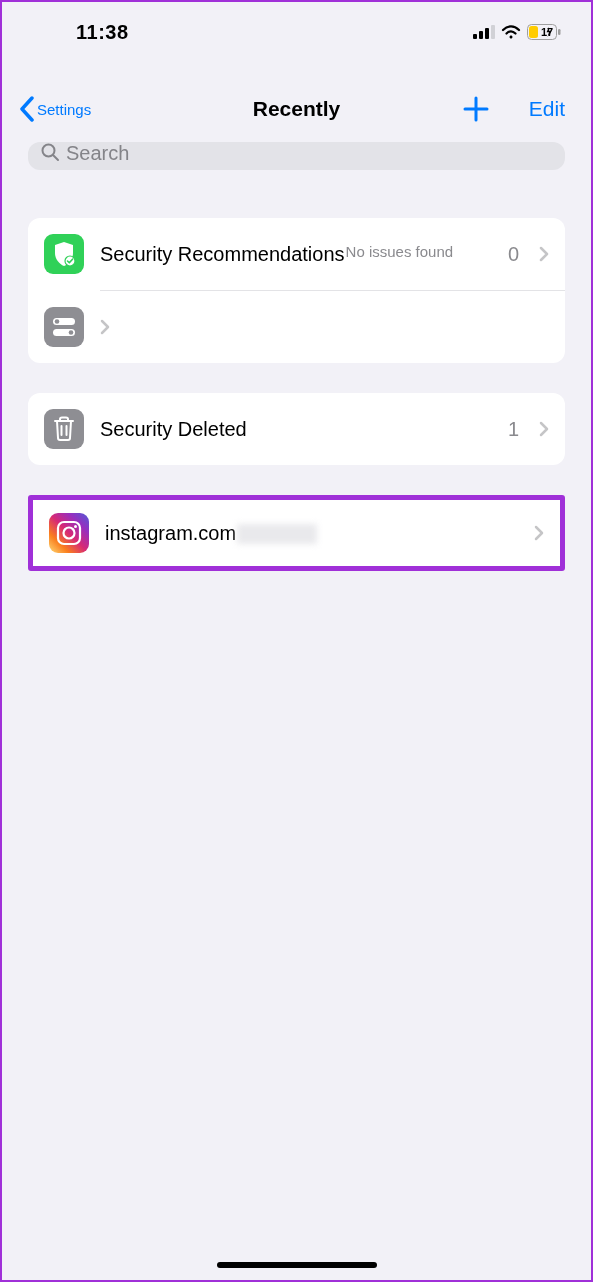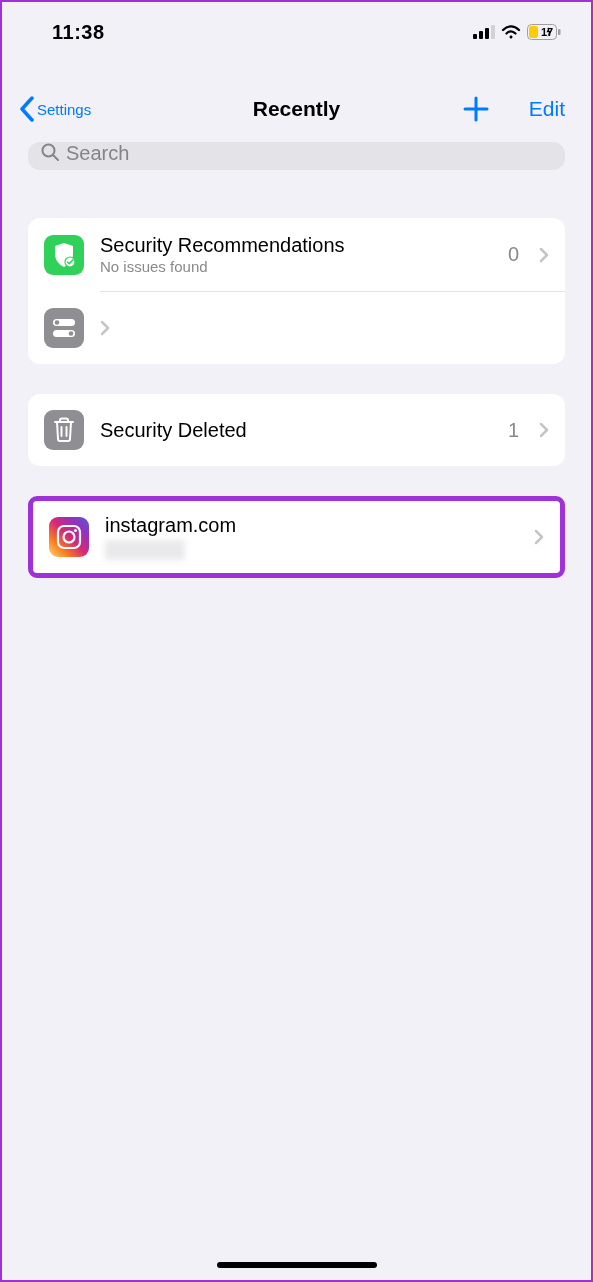--- a/index.html
+++ b/index.html
@@ -15,20 +15,21 @@
       border: 2px solid #a030d8;
       position: relative;
       overflow: hidden;
     }
     .status-bar {
       display: flex;
       justify-content: space-between;
       align-items: center;
       padding: 14px 30px 10px 50px;
       height: 56px;
+      margin-left: 24px;
     }
     .status-time {
       font-size: 20px;
       font-weight: 700;
       letter-spacing: 0.5px;
     }
     .status-icons {
       display: flex;
       align-items: center;
       gap: 6px;
@@ -88,21 +89,21 @@
     }
     .section-1 {
       margin-top: 48px;
     }
     .section-2 {
       margin-top: 30px;
     }
     .section-3 {
       margin-top: 30px;
       border: 5px solid #a030d8;
-      border-radius: 9px;
+      border-radius: 3px;
     }
     .section-3 .row {
       padding: 13px 16px 13px 16px;
     }
     .row {
       display: flex;
       align-items: center;
       padding: 16px;
       gap: 16px;
       position: relative;
@@ -124,21 +125,21 @@
     }
     .icon-trash {
       background: #8e8e93;
     }
     .icon-instagram {
       background: linear-gradient(45deg, #feda75 0%, #fa7e1e 25%, #d62976 50%, #962fbf 75%, #4f5bd5 100%);
     }
     .row-content {
       flex: 1;
       display: flex;
-      flex-direction: column;
+      flex-direction: row;
       gap: 1px;
     }
     .row-title {
       font-size: 20px;
       color: #000;
     }
     .row-subtitle {
       font-size: 15px;
       color: #8a8a8e;
     }

